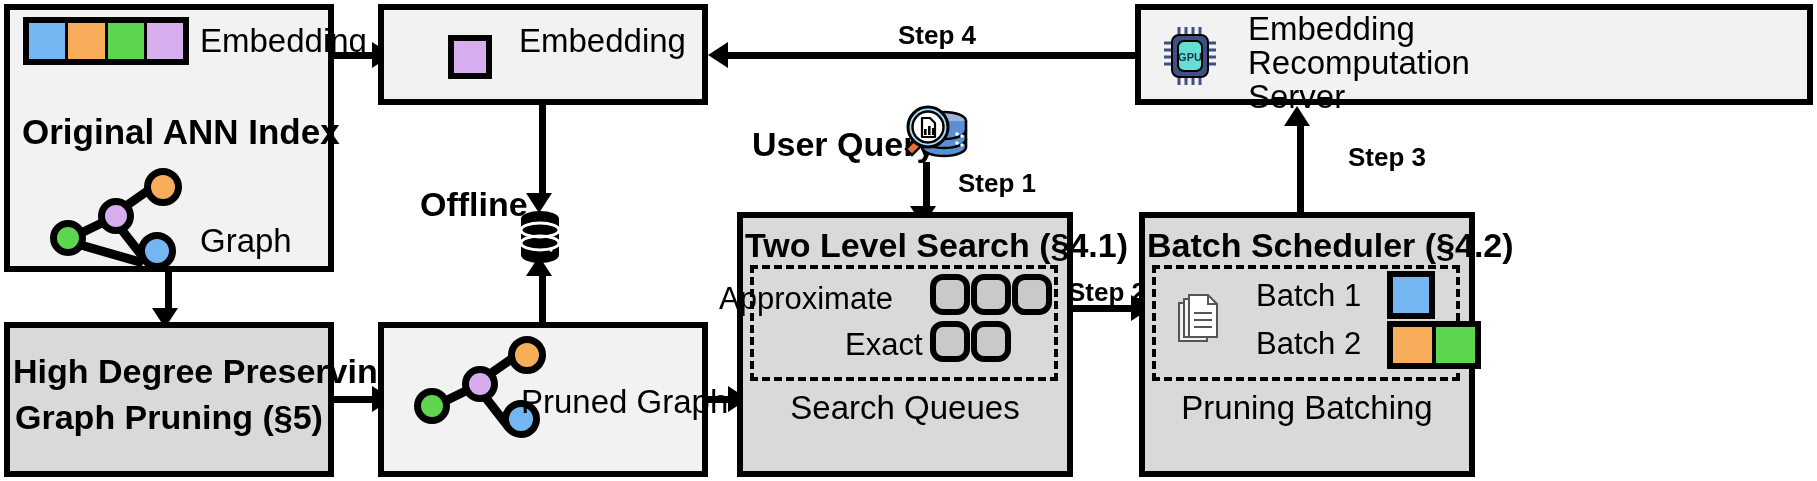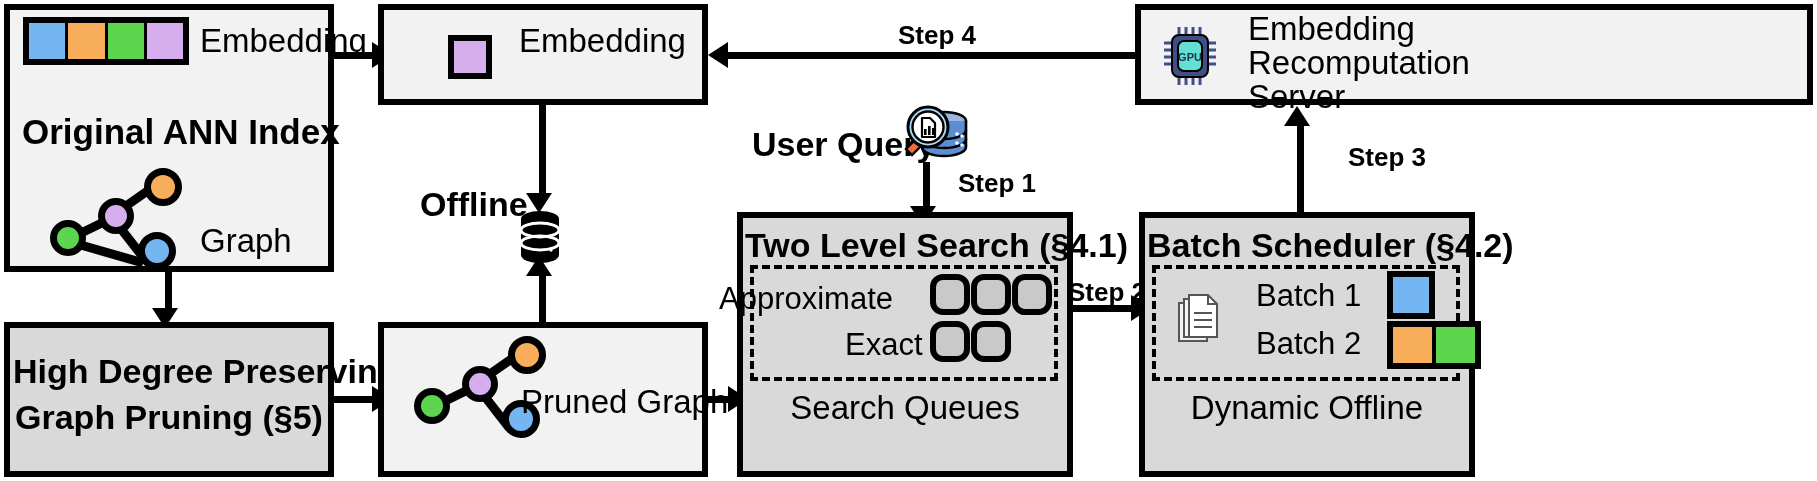--- a/index.html
+++ b/index.html
@@ -280,21 +280,21 @@
 
   <div class="lbl" style="left:1256px;top:278px;font-size:31px;">Batch 1</div>
   <div class="bsq" style="left:1387px;top:271px;width:48px;height:48px;background:#74b6f2;"></div>
 
   <div class="lbl" style="left:1256px;top:326px;font-size:31px;">Batch 2</div>
   <div class="bsq2" style="left:1387px;top:321px;width:94px;height:48px;">
     <div style="background:#f7ad5a;"></div>
     <div style="background:#5ed54f;"></div>
   </div>
 
-  <div class="lbl ttl-reg" style="left:1147px;top:389px;width:320px;text-align:center;">Dynamic Offline</div>
+  <div class="lbl ttl-reg" style="left:1147px;top:389px;width:320px;text-align:center;">Pruning Batching</div>
 
   <div class="arrow">
     <div class="av" style="left:1297px;top:125px;height:87px;"></div>
     <div class="tri up" style="left:1284px;top:106px;"></div>
   </div>
   <div class="step" style="left:1312px;top:142px;margin-left:36px;">Step 3</div>
 
   <div class="box" style="left:1135px;top:4px;width:678px;height:101px;"></div>
 
   <div class="icon" style="left:1162px;top:25px;">

